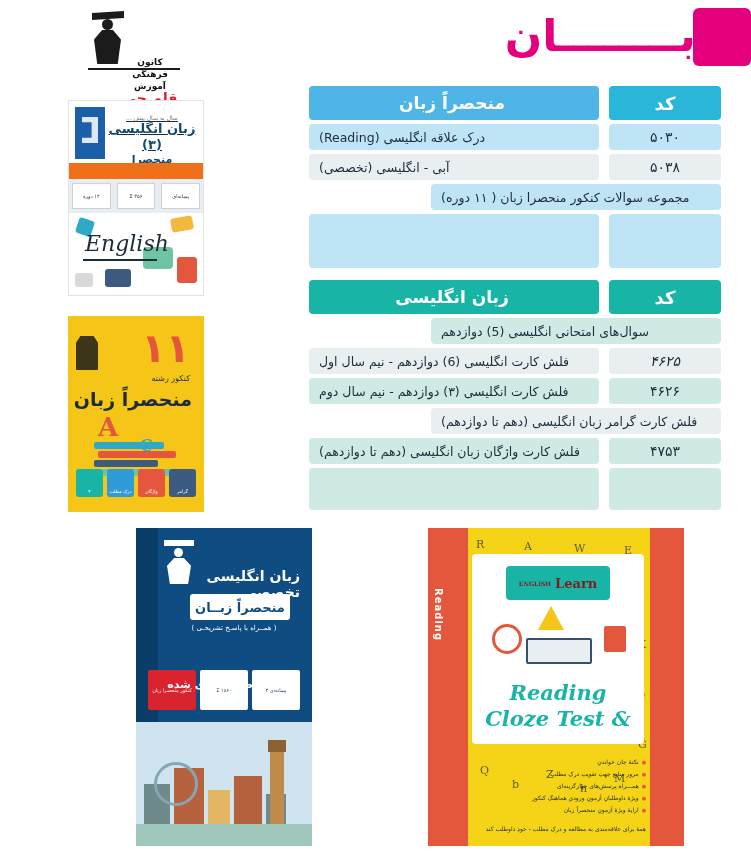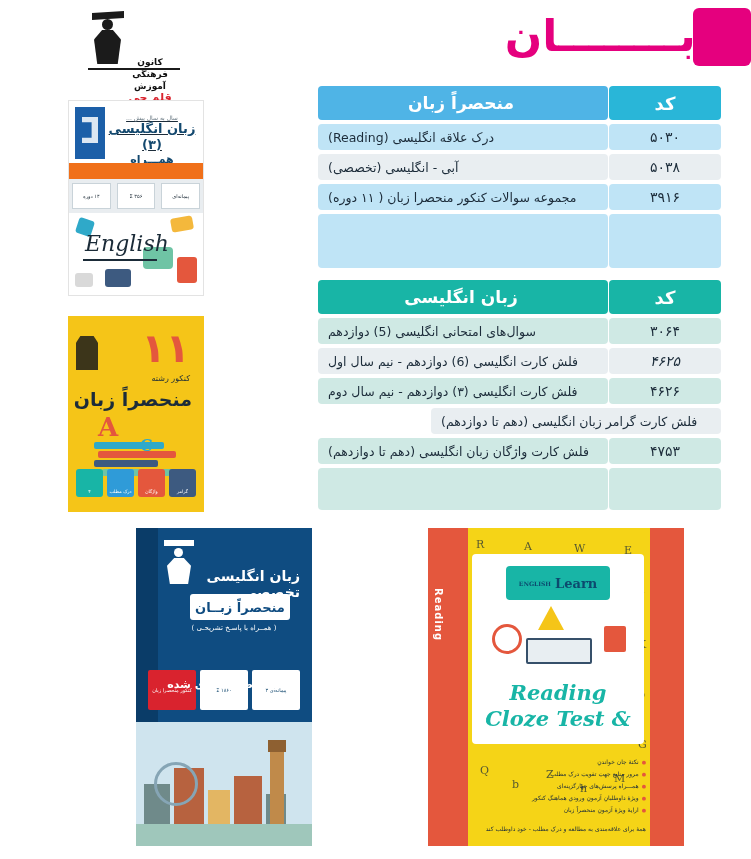--- a/index.html
+++ b/index.html
@@ -34,21 +34,21 @@
     background:#1b1b1b;
     clip-path:polygon(30% 0,70% 0,100% 28%,88% 100%,12% 100%,0 28%);
   }
   .logo-words {
     position:absolute; right:7px; top:6px; width:58px;
     text-align:center; line-height:12px;margin-top:44px;
   }
   .logo-words span {
     display:block; font-size:9px; color:#111; font-weight:bold;
   }
-  .logo-words span.red { color:#d9232e; font-size:11px; }
+  .logo-words span.red { color:#d9232e; font-size:14px; }
   .logo-rule {
     position:absolute; left:6px; bottom:2px; width:92px; height:2px;
     background:#1b1b1b;
   }
 
   
   .head-title {
     position:absolute; right:30px; top:10px;
     font-size:44px; font-weight:bold; color:#e5007e;
     letter-spacing:2px; line-height:52px;
@@ -56,21 +56,21 @@
   }
   .head-square {
     position:absolute; right:0px; top:8px; width:58px; height:58px;
     background:#e5007e; border-radius:6px;
   }
 
   
   .tbl { position:absolute; }
   .trow { display:flex; flex-direction:row; margin-bottom:4px; height:26px; }
   .code-cell {
-    width:112px; margin-left:1px;
+    width:112px; margin-left:10px;
     display:flex; align-items:center; justify-content:center;
     font-size:14px; color:#1c2c3a;
     border-radius:4px;
   }
   .name-cell {
     width:290px;
     display:flex; align-items:center; justify-content:flex-end;
     padding-left:10px; padding-right:14px;
     font-size:12.5px; color:#1c2c3a;
     border-radius:4px;
@@ -269,21 +269,21 @@
     position:absolute; right:0; top:0; width:34px; height:100%; background:#e4573d;
   }
   .b4-card {
     position:absolute; left:44px; top:26px; width:172px; height:190px;
     background:#ffffff; border-radius:4px; overflow:hidden;
   }
   .b4-learn {
     position:absolute; left:34px; top:12px; width:104px; height:34px;
     background:#18b5a6; border-radius:4px;
     display:flex; align-items:center; justify-content:center;
-    color:#0c4a6e; font-size:13px; font-weight:bold; font-family:"DejaVu Serif",serif;
+    color:#7f1d1d; font-size:13px; font-weight:bold; font-family:"DejaVu Serif",serif;
   }
   .b4-learn small { font-size:6px; margin-right:4px; }
   .b4-art { position:absolute; left:0; top:50px; width:100%; height:74px; }
   .b4-art .bk { position:absolute; left:54px; top:34px; width:66px; height:26px; background:#e8eef2; border:2px solid #36506a; border-radius:2px;}
   .b4-art .clk { position:absolute; left:20px; top:20px; width:30px; height:30px; border:3px solid #e4573d; border-radius:50%; background:#fff;}
   .b4-art .cup { position:absolute; right:18px; top:22px; width:22px; height:26px; background:#e4573d; border-radius:2px;}
   .b4-art .lamp { position:absolute; left:66px; top:2px; width:26px; height:24px; background:#f5c518; clip-path:polygon(50% 0,100% 100%,0 100%);}
   .b4-t1 {
     position:absolute; left:0; top:126px; width:100%; text-align:center;
     color:#18b5a6; font-size:21px; font-weight:bold; font-style:italic;
@@ -344,36 +344,34 @@
     </div>
     <div class="trow r0">
       <div class="code-cell">۵۰۳۰</div>
       <div class="name-cell">درک علاقه انگلیسی (Reading)</div>
     </div>
     <div class="trow r1">
       <div class="code-cell">۵۰۳۸</div>
       <div class="name-cell">آبی - انگلیسی (تخصصی)</div>
     </div>
     <div class="trow r0">
-      <div class="code-cell">۳۹۱۶</div>
       <div class="name-cell">مجموعه سوالات کنکور منحصرا زبان ( ۱۱ دوره)</div>
     </div>
     <div class="trow tail" style="height:54px;">
       <div class="code-cell"></div>
       <div class="name-cell"></div>
     </div>
   </div>
 
   <div class="tbl t-teal" style="right:30px; top:280px;">
     <div class="trow hrow">
       <div class="code-cell">كد</div>
       <div class="name-cell">زبان انگلیسی</div>
     </div>
     <div class="trow r0">
-      <div class="code-cell">۳۰۶۴</div>
       <div class="name-cell">سوال‌های امتحانی انگلیسی (5) دوازدهم</div>
     </div>
     <div class="trow r1">
       <div class="code-cell">۴۶۲۵</div>
       <div class="name-cell">فلش کارت انگلیسی (6) دوازدهم - نیم سال اول</div>
     </div>
     <div class="trow r0">
       <div class="code-cell">۴۶۲۶</div>
       <div class="name-cell">فلش کارت انگلیسی (۳) دوازدهم - نیم سال دوم</div>
     </div>
@@ -391,21 +389,21 @@
   </div>
 
   <div class="book1">
     <div class="b1-top">
       <div class="b1-blue">
           <div class="ic"></div>
         </div>
       <div class="b1-titles">
         <div class="sm">سال به سال پیش ...</div>
         <div class="big">زبان انگلیسی (۳)</div>
-        <div class="mid">همـــراه</div>
+        <div class="mid">منحصرا</div>
         <div class="tiny">(همراه با پاسخ تشریحی)</div>
       </div>
       <div class="b1-orange"></div>
       <div class="b1-grey">
         <div class="b1-badge">۱۴ دوره</div>
         <div class="b1-badge">Σ ۳۵۶</div>
         <div class="b1-badge">پیمانه‌ای</div>
       </div>
     </div>
     <div class="b1-art">

